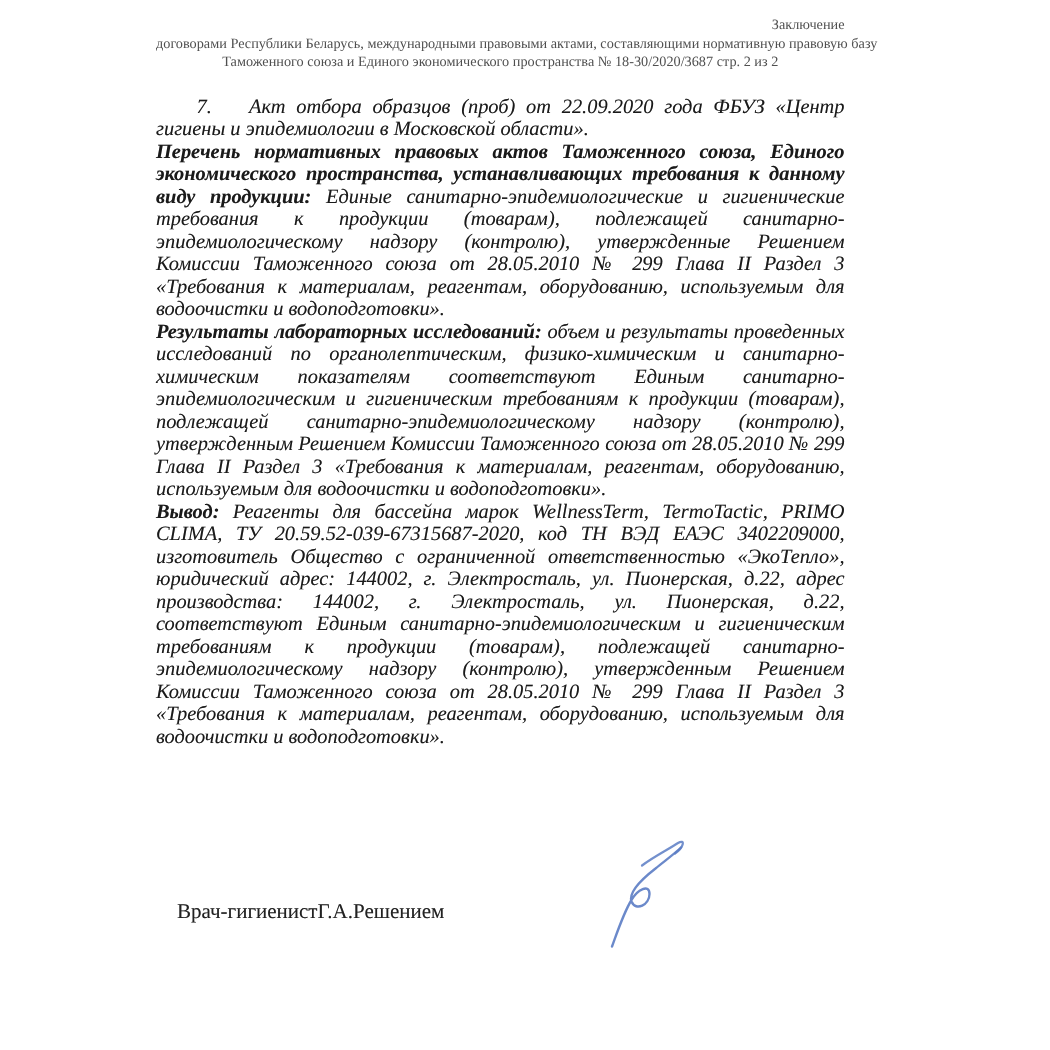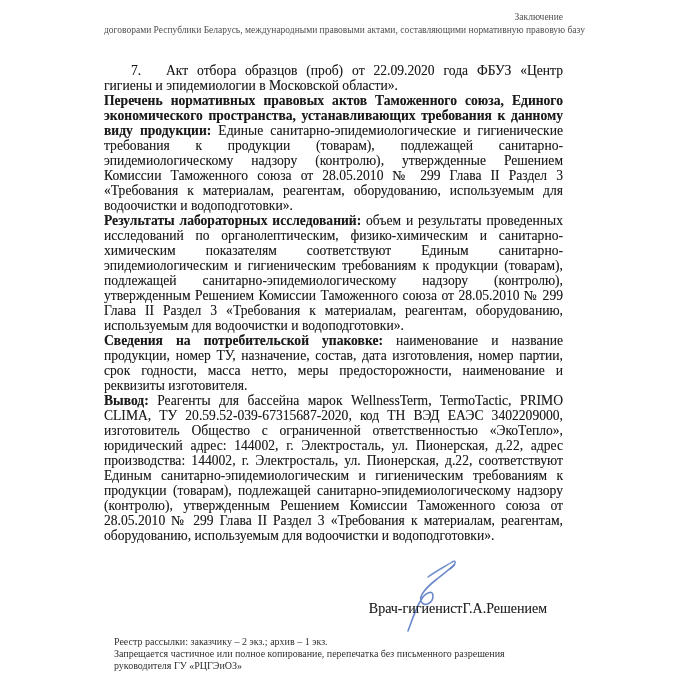--- a/index.html
+++ b/index.html
@@ -33,38 +33,39 @@
   .doc-body {
     position: absolute;
     left: 104px;
     top: 63px;
     width: 459px;
     font-size: 13.6px;
     line-height: 15px;
     color: #1a1a1a;
     text-align: justify;
     text-shadow: 0 0 0.3px rgba(0,0,0,0.35);
+    font-style: italic;
   }
   .doc-body p { margin: 0; }
   .item .num {
     display: inline-block;
     width: 62px;
     box-sizing: border-box;
     padding-left: 27px;
   }
   .para b { font-weight: bold; }
 
   
   .sig-row {
     position: absolute;
     left: 118px;
     top: 601px;
     width: 429px;
     display: flex;
-    justify-content: flex-end;
+    justify-content: flex-start;
     font-size: 14px;
     color: #222222;
     text-shadow: 0 0 0.3px rgba(0,0,0,0.3);
   }
 
   
   .ink {
     position: absolute;
     left: 0;
     top: 0;
@@ -85,47 +86,42 @@
   }
 </style>
 </head>
 <body>
 
 <div class="page">
 
   <div class="doc-header">
     <div class="h-line h-right">Заключение</div>
     <div class="h-line">договорами Республики Беларусь, международными правовыми актами, составляющими нормативную правовую базу</div>
+    <div class="h-line">Таможенного союза и Единого экономического пространства № 18-30/2020/3687 стр. 2 из 2</div>
   </div>
 
   <div class="doc-body">
     <p class="item"><span class="num">7.</span><span>Акт отбора образцов (проб) от 22.09.2020 года ФБУЗ «Центр гигиены и эпидемиологии в Московской области».</span></p>
 
     <p class="para"><b>Перечень нормативных правовых актов Таможенного союза, Единого экономического пространства, устанавливающих требования к данному виду продукции:</b><span> Единые санитарно-эпидемиологические и гигиенические требования к продукции (товарам), подлежащей санитарно-эпидемиологическому надзору (контролю), утвержденные Решением Комиссии Таможенного союза от 28.05.2010 № 299 Глава II Раздел 3 «Требования к материалам, реагентам, оборудованию, используемым для водоочистки и водоподготовки».</span></p>
     <p class="para"><b>Результаты лабораторных исследований:</b><span> объем и результаты проведенных исследований по органолептическим, физико-химическим и санитарно-химическим показателям соответствуют Единым санитарно-эпидемиологическим и гигиеническим требованиям к продукции (товарам), подлежащей санитарно-эпидемиологическому надзору (контролю), утвержденным Решением Комиссии Таможенного союза от 28.05.2010 № 299 Глава II Раздел 3 «Требования к материалам, реагентам, оборудованию, используемым для водоочистки и водоподготовки».</span></p>
-    <p class="para"><b>Сведения на потребительской упаковке:</b><span> наименование и название продукции, номер ТУ, назначение, состав, дата изготовления, номер партии, срок годности, масса нетто, меры предосторожности, наименование и реквизиты изготовителя.</span></p>
     <p class="para"><b>Вывод:</b><span> Реагенты для бассейна марок WellnessTerm, TermoTactic, PRIMO CLIMA, ТУ 20.59.52-039-67315687-2020, код ТН ВЭД ЕАЭС 3402209000, изготовитель Общество с ограниченной ответственностью «ЭкоТепло», юридический адрес: 144002, г. Электросталь, ул. Пионерская, д.22, адрес производства: 144002, г. Электросталь, ул. Пионерская, д.22, соответствуют Единым санитарно-эпидемиологическим и гигиеническим требованиям к продукции (товарам), подлежащей санитарно-эпидемиологическому надзору (контролю), утвержденным Решением Комиссии Таможенного союза от 28.05.2010 № 299 Глава II Раздел 3 «Требования к материалам, реагентам, оборудованию, используемым для водоочистки и водоподготовки».</span></p>
   </div>
 
   <svg class="ink" viewBox="0 0 700 700" xmlns="http://www.w3.org/2000/svg">
     <path d="M 408 631
              C 412 620, 416 608, 421 600
              C 425 593, 433 589, 433 596
              C 433 603, 424 608, 421 601
              C 419 595, 428 586, 437 579
              C 443 574, 450 569, 454 565" fill="none" stroke="#5b7cc4" stroke-width="1.6" stroke-linecap="round" opacity="0.9"></path>
     <path d="M 428 577
              C 436 571, 446 566, 452 562
              C 457 559, 456 565, 450 569" fill="none" stroke="#5b7cc4" stroke-width="1.5" stroke-linecap="round" opacity="0.85"></path>
   </svg>
 
   <div class="sig-row">
     <span>Врач-гигиенист</span>
     <span>Г.А.Решением</span>
   </div>
 
-  <div class="doc-footer">
-    <div>Реестр рассылки: заказчику – 2 экз.; архив – 1 экз.</div>
-    <div>Запрещается частичное или полное копирование, перепечатка без письменного разрешения</div>
-    <div>руководителя ГУ «РЦГЭиОЗ»</div>
-  </div>
 
 </div>
 
 </body></html>

